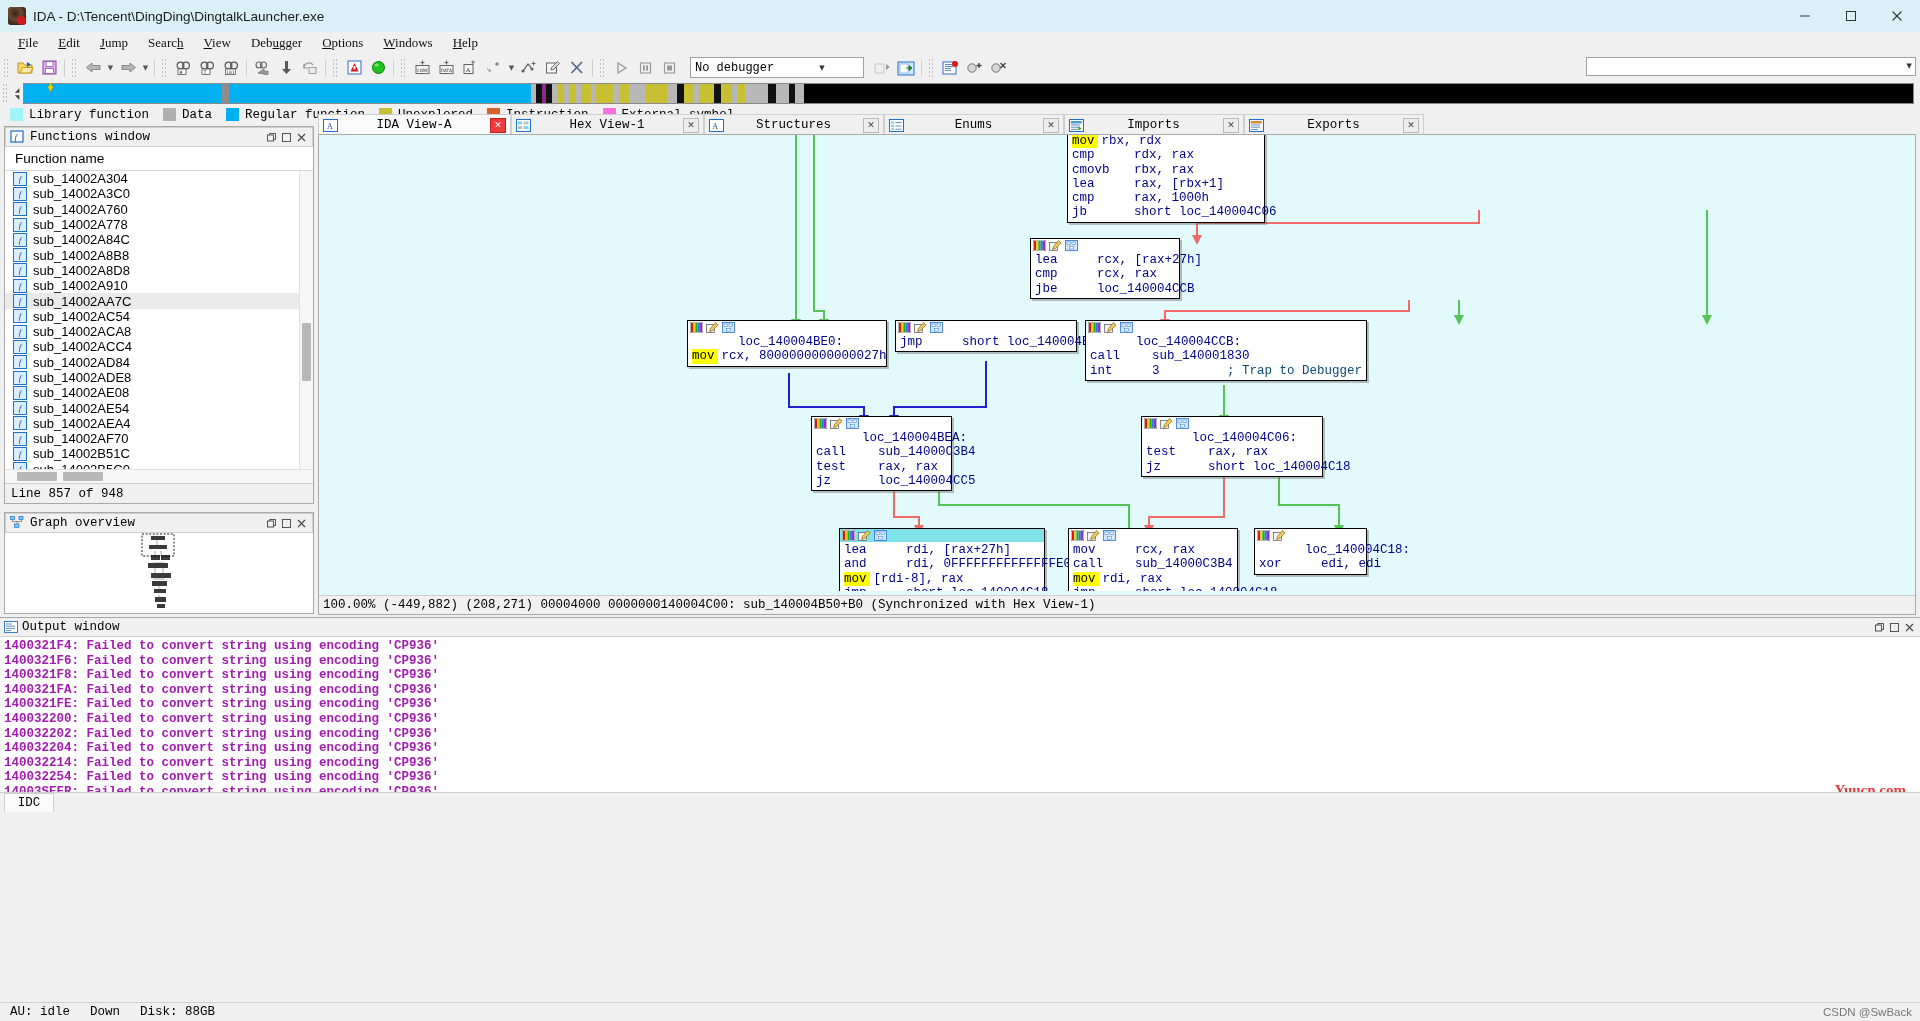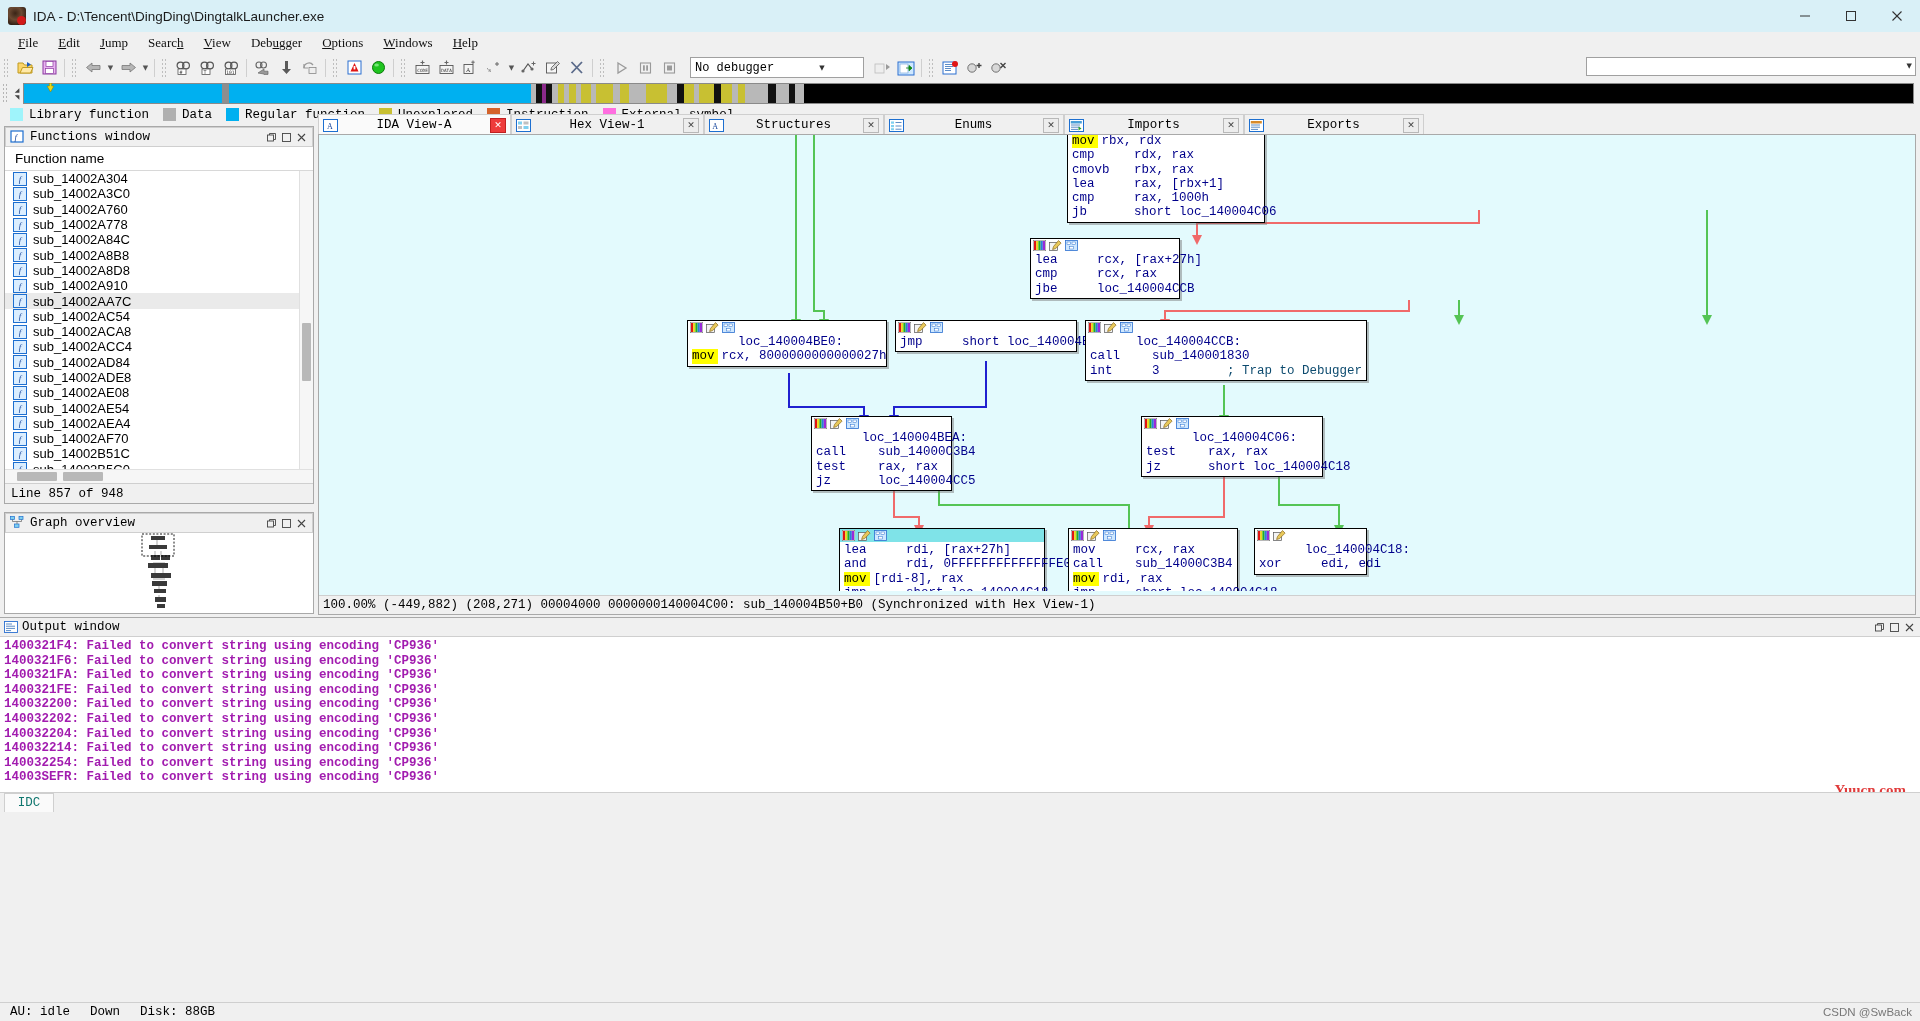--- a/index.html
+++ b/index.html
@@ -246,21 +246,21 @@
 
   
   .bottom-tabs{
     position:absolute;left:0;top:792px;width:1920px;height:20px;
     background:#f0f0f0;display:flex;align-items:flex-end;
     border-top:1px solid #cfcfcf;box-sizing:border-box;
   }
   .btab{
     height:19px;min-width:50px;display:flex;align-items:center;justify-content:center;
     border:1px solid #cfcfcf;border-bottom:none;background:#fafafa;
-    font-family:"Liberation Mono",monospace;font-size:12.5px;color:#0f766e;
+    font-family:"Liberation Mono",monospace;font-size:12.5px;color:#000000;
     padding:0 10px;box-sizing:border-box;margin-left:4px;
   }
   .statusbar{
     position:absolute;left:0;bottom:0;width:1920px;height:19px;
     background:#f0f0f0;border-top:1px solid #cfcfcf;box-sizing:border-box;
     display:flex;align-items:center;
     font-family:"Liberation Mono",monospace;font-size:12.5px;color:#000;
   }
   .sb-cell{padding:0 10px;}
   .sb-credit{
@@ -1231,20 +1231,21 @@
         <span class="pt-btn">
           <svg width="9" height="9" viewBox="0 0 9 9">
               <path d="M1 1l7 7M8 1L1 8" stroke="#444" stroke-width="1.1"></path>
             </svg>
         </span>
       </span>
     </div>
     <div class="ow-body">
       <div class="ow-line">1400321F4: Failed to convert string using encoding 'CP936'</div>
       <div class="ow-line">1400321F6: Failed to convert string using encoding 'CP936'</div>
+      <div class="ow-line">1400321F8: Failed to convert string using encoding 'CP936'</div>
       <div class="ow-line">1400321FA: Failed to convert string using encoding 'CP936'</div>
       <div class="ow-line">1400321FE: Failed to convert string using encoding 'CP936'</div>
       <div class="ow-line">140032200: Failed to convert string using encoding 'CP936'</div>
       <div class="ow-line">140032202: Failed to convert string using encoding 'CP936'</div>
       <div class="ow-line">140032204: Failed to convert string using encoding 'CP936'</div>
       <div class="ow-line">140032214: Failed to convert string using encoding 'CP936'</div>
       <div class="ow-line">140032254: Failed to convert string using encoding 'CP936'</div>
       <div class="ow-line">14003SEFR: Failed to convert string using encoding 'CP936'</div>
       <div class="watermark">Yuucn.com</div>
     </div>

